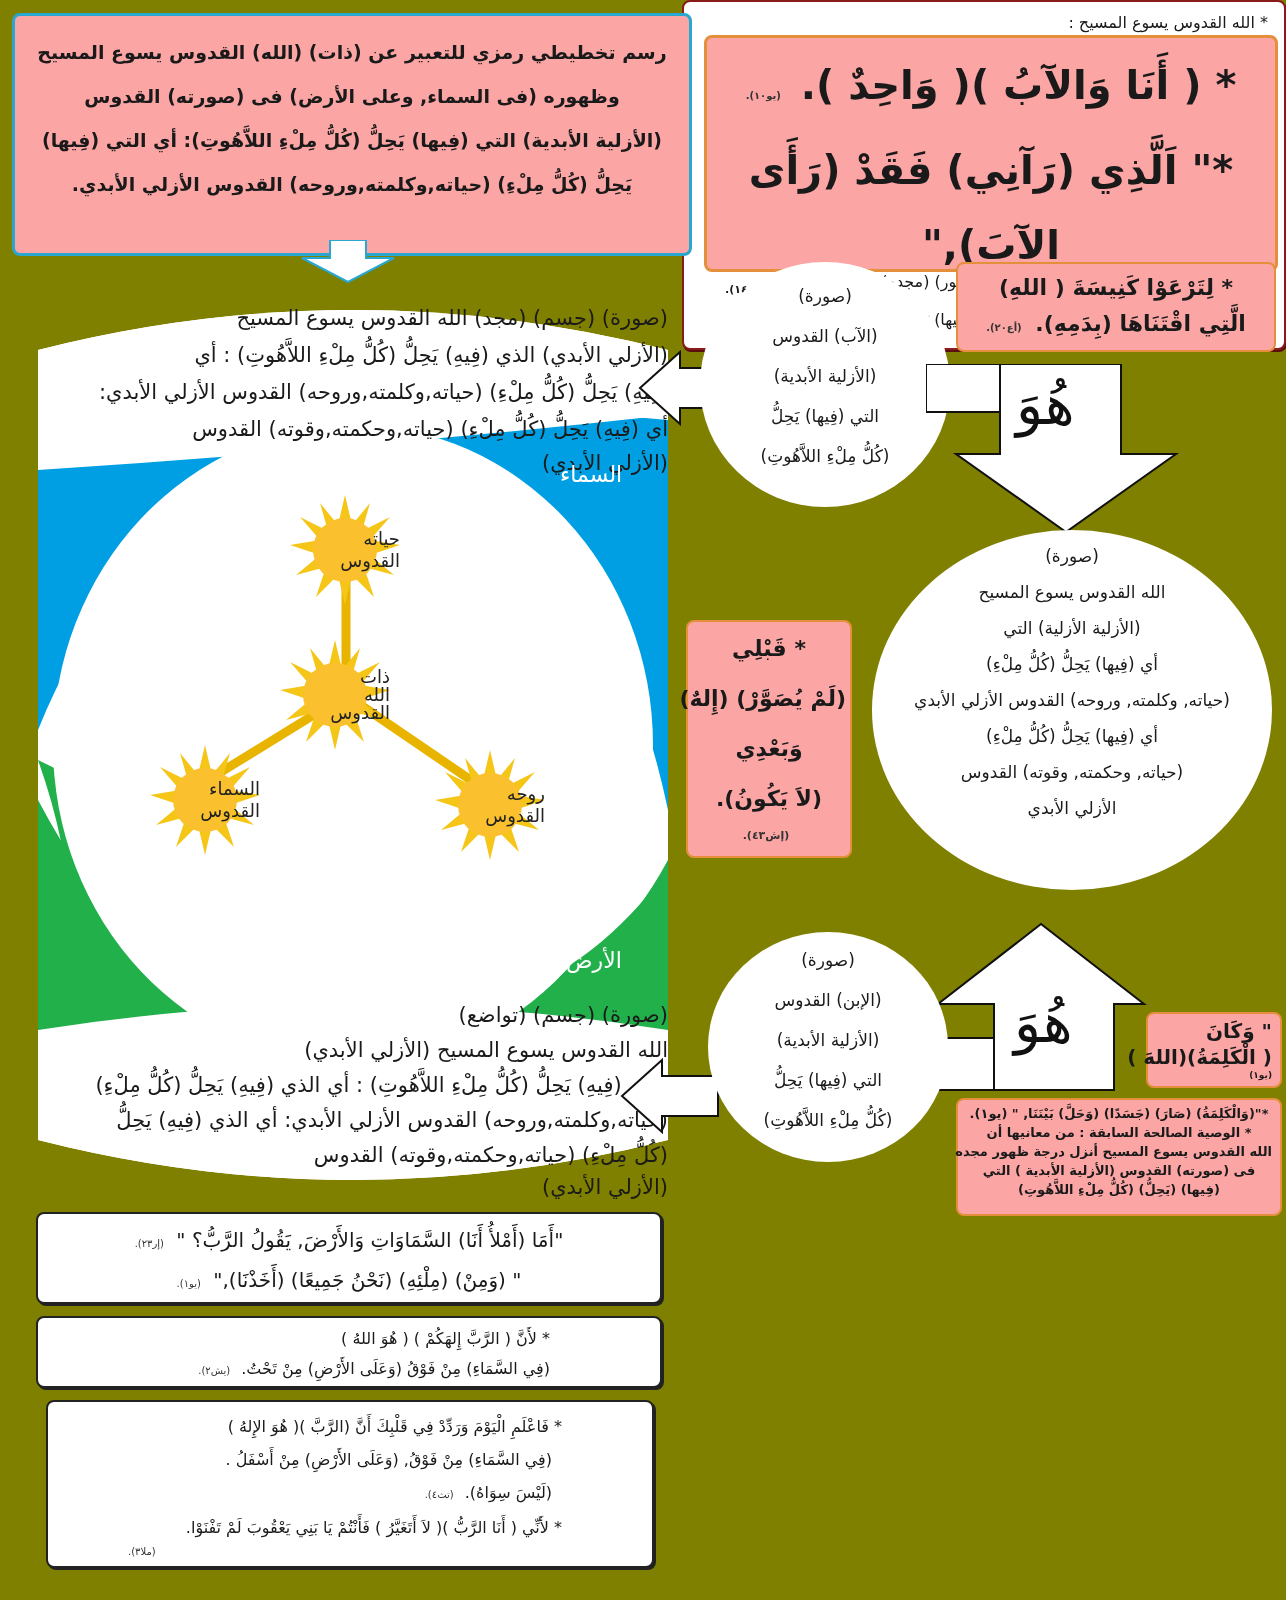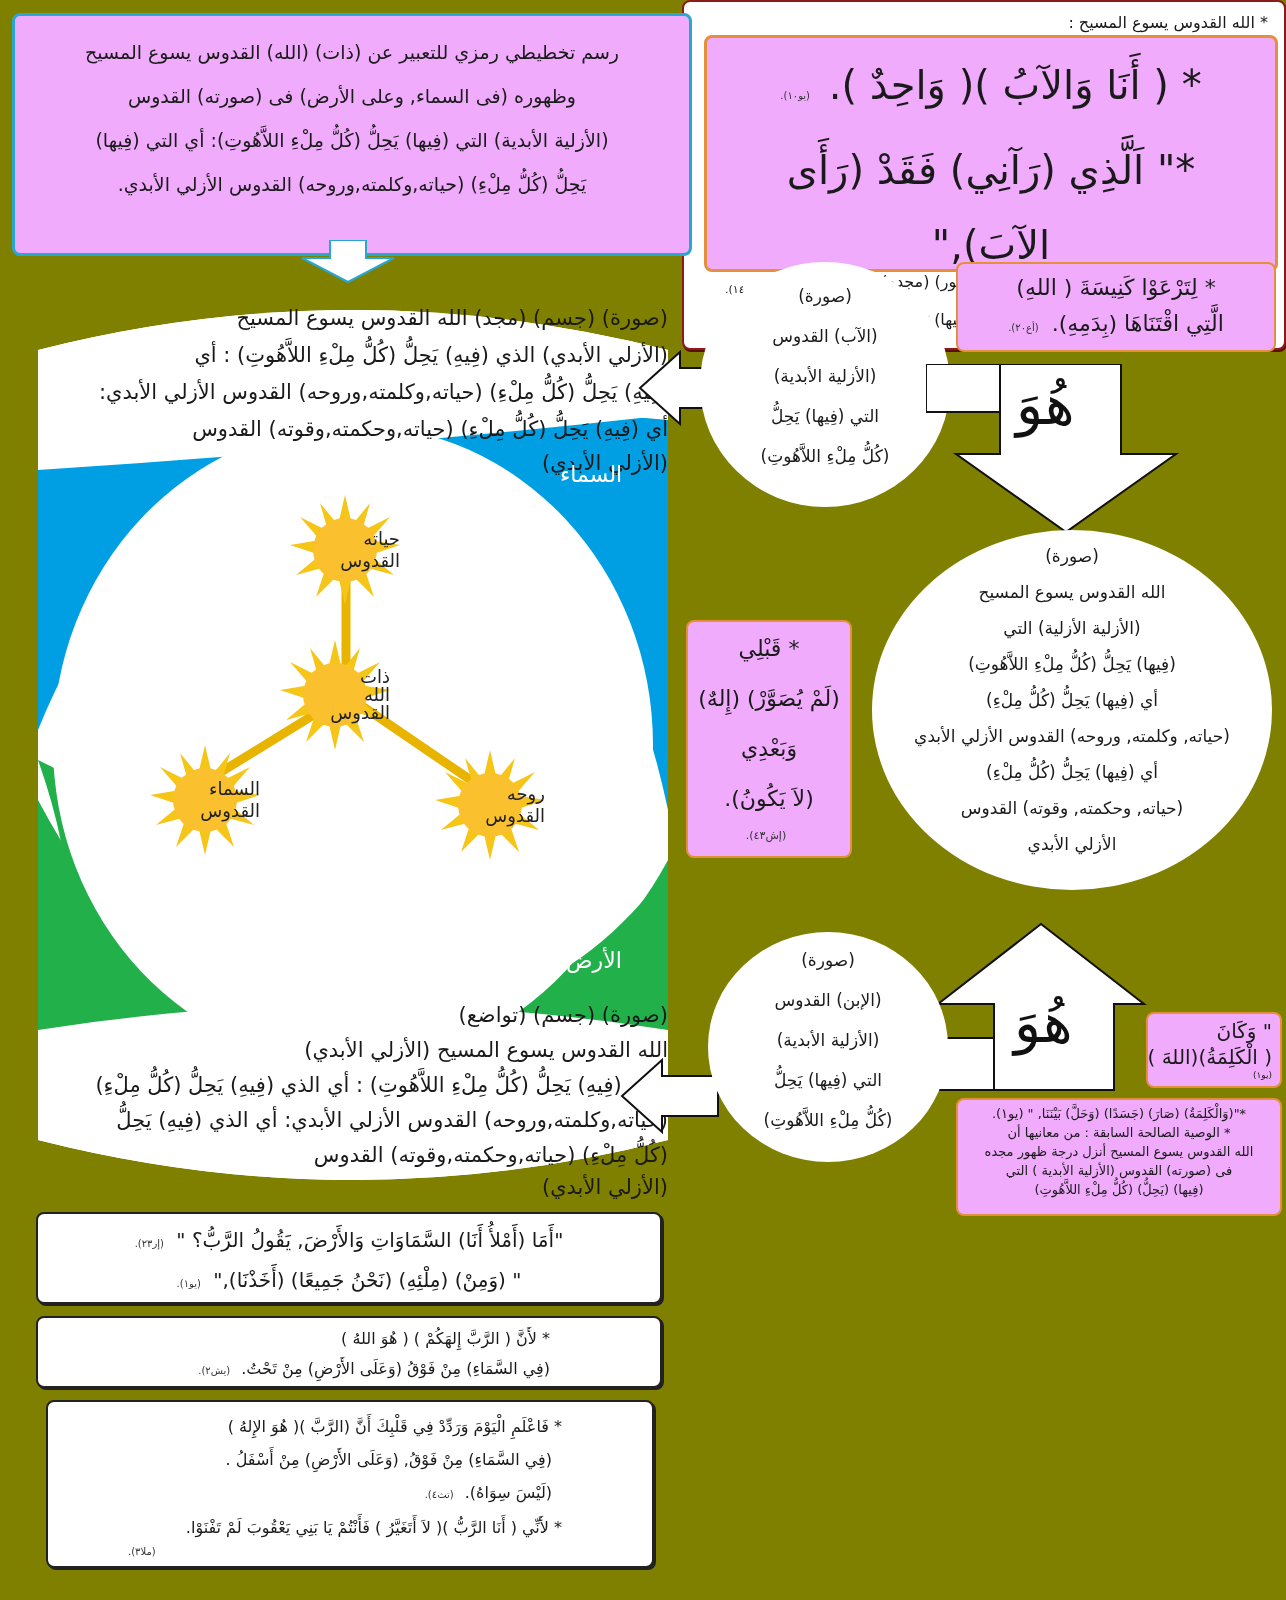--- a/index.html
+++ b/index.html
@@ -8,23 +8,24 @@
     background: #7f7f00;
     position: relative;
     overflow: hidden;
     font-family: "DejaVu Sans", sans-serif;
     color: #1a1a1a;
     direction: rtl;
   }
   .abs { position: absolute; }
   .box {
     position: absolute;
-    background: #f0abfc;
+    background: #fca5a5;
     border-radius: 8px;
     text-align: center;
+    font-weight: bold;
   }
   .ref { font-size: 10px; color: #333; margin-right: 6px; }
   .line { display: block; white-space: nowrap; }
 
   
   #box-intro { left: 12px; top: 13px; width: 680px; height: 243px; border: 3px solid #29a7d0; padding: 14px 10px; font-size: 19px; line-height: 44px; }
   
   #box-one { left: 704px; top: 13px; width: 574px; height: 237px; border: 3px solid #e48f3b; padding: 10px 20px; margin-top: 22px; }
   #box-one .big { font-size: 40px; line-height: 75px; }
   #box-one .ref-left { position: absolute; left: 18px; font-size: 11px; }
@@ -198,21 +199,20 @@
 <svg class="abs" style="left:926px; top:364px;" width="320" height="170" viewBox="0 0 320 170">
   <rect x="0" y="0" width="74" height="48" fill="#fff" stroke="#111" stroke-width="2"></rect>
   <polygon points="74,0 195,0 195,90 250,90 140,168 30,90 74,90" fill="#fff" stroke="#111" stroke-width="2"></polygon>
 </svg>
 <div class="huwa" style="left:1016px; top:372px;">هُوَ</div>
 
 <div id="circle-main" class="circle">
   <span class="line">(صورة)</span>
   <span class="line">الله القدوس يسوع المسيح</span>
   <span class="line">(الأزلية الأزلية) التي</span>
-  <span class="line">(فِيها) يَحِلُّ (كُلُّ مِلْءِ اللاَّهُوتِ)</span>
   <span class="line">أي (فِيها) يَحِلُّ (كُلُّ مِلْءِ)</span>
   <span class="line">(حياته, وكلمته, وروحه) القدوس الأزلي الأبدي</span>
   <span class="line">أي (فِيها) يَحِلُّ (كُلُّ مِلْءِ)</span>
   <span class="line">(حياته, وحكمته, وقوته) القدوس</span>
   <span class="line">الأزلي الأبدي</span>
 </div>
 
 <div id="box-before" class="box">
   <span class="line">* قَبْلِي</span>
   <span class="line">(لَمْ يُصَوَّرْ) (إِلهٌ)</span>

